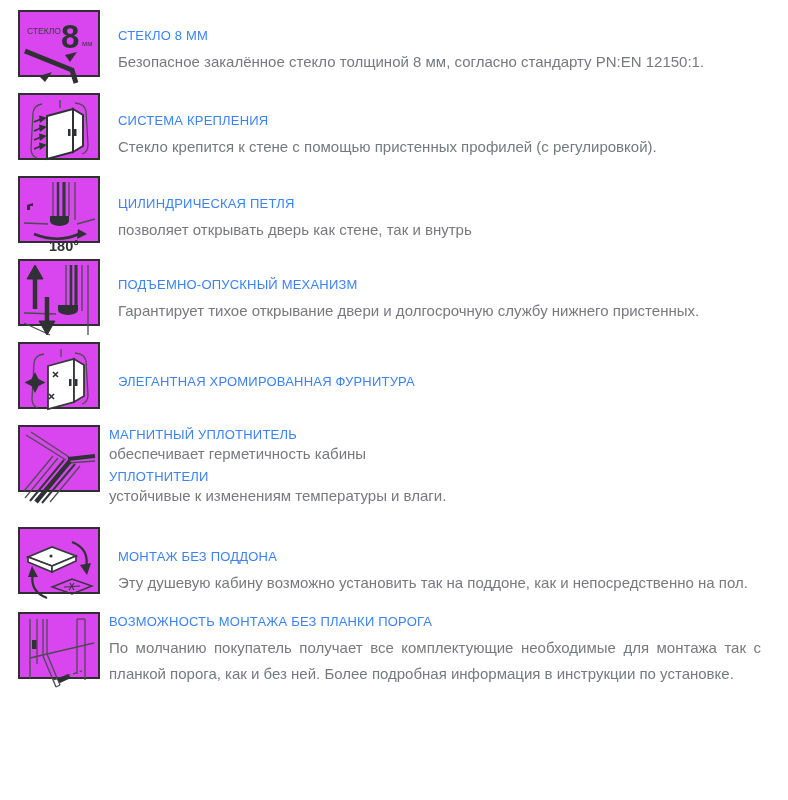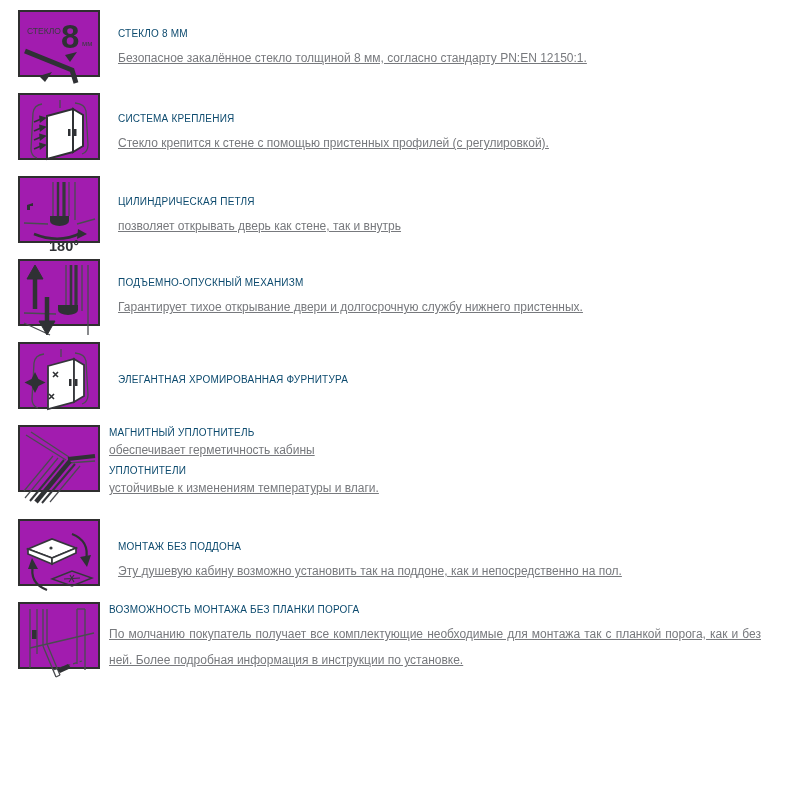--- a/index.html
+++ b/index.html
@@ -1,27 +1,27 @@
 <!DOCTYPE html>
 <html><head>
 <meta charset="utf-8">
 <style>
   * { box-sizing: border-box; margin: 0; padding: 0; }
   html, body { width: 788px; height: 800px; background: #ffffff; overflow: hidden; }
   body { font-family: "Liberation Sans", "DejaVu Sans", sans-serif; }
   .page { padding: 10px 18px 0 18px; }
   .feature-row { display: flex; align-items: flex-start; margin-bottom: 16px; }
-  .icon-box { flex: 0 0 82px; width: 82px; height: 67px; border: 2px solid #2f2f2f; background: #a21caf; }
+  .icon-box { flex: 0 0 82px; width: 82px; height: 67px; border: 2px solid #2f2f2f; background: #d946ef; }
   .icon-box svg { display: block; width: 78px; height: 78px; }
   .feature-text { margin-left: 18px; width: 652px; }
   .feature-title {
-    font-size: 10px; font-weight: 400; color: #0c4a6e;
+    font-size: 13px; font-weight: 400; color: #3b82f6;
     letter-spacing: .2px; margin-bottom: 6px; text-transform: uppercase;
   }
-  .feature-desc { font-size: 12px; color: #77797d; line-height: 26px; text-decoration: underline; }
+  .feature-desc { font-size: 15px; color: #77797d; line-height: 26px; }
   .feature-desc:empty { display: none; }
   .justify { text-align: justify; }
   .pt-0 { padding-top: 2px; margin-left: 9px; }
   .pt-4 { padding-top: 6px; margin-top: 16px; }
   .pt-18 { padding-top: 18px; }
   .pt-20 { padding-top: 20px; }
   .pt-32 { padding-top: 32px; }
   .compact .feature-title { margin-bottom: 2px; }
   .compact .feature-desc { line-height: 20px; margin-bottom: 5px; }
   .ink { stroke: #2f3134; }

